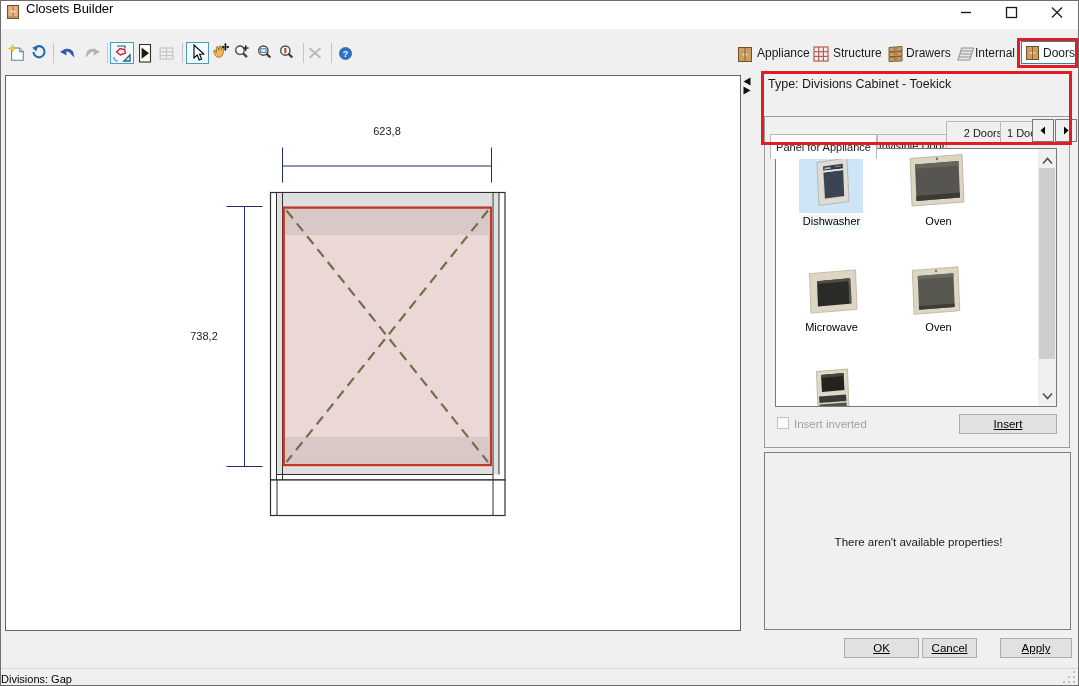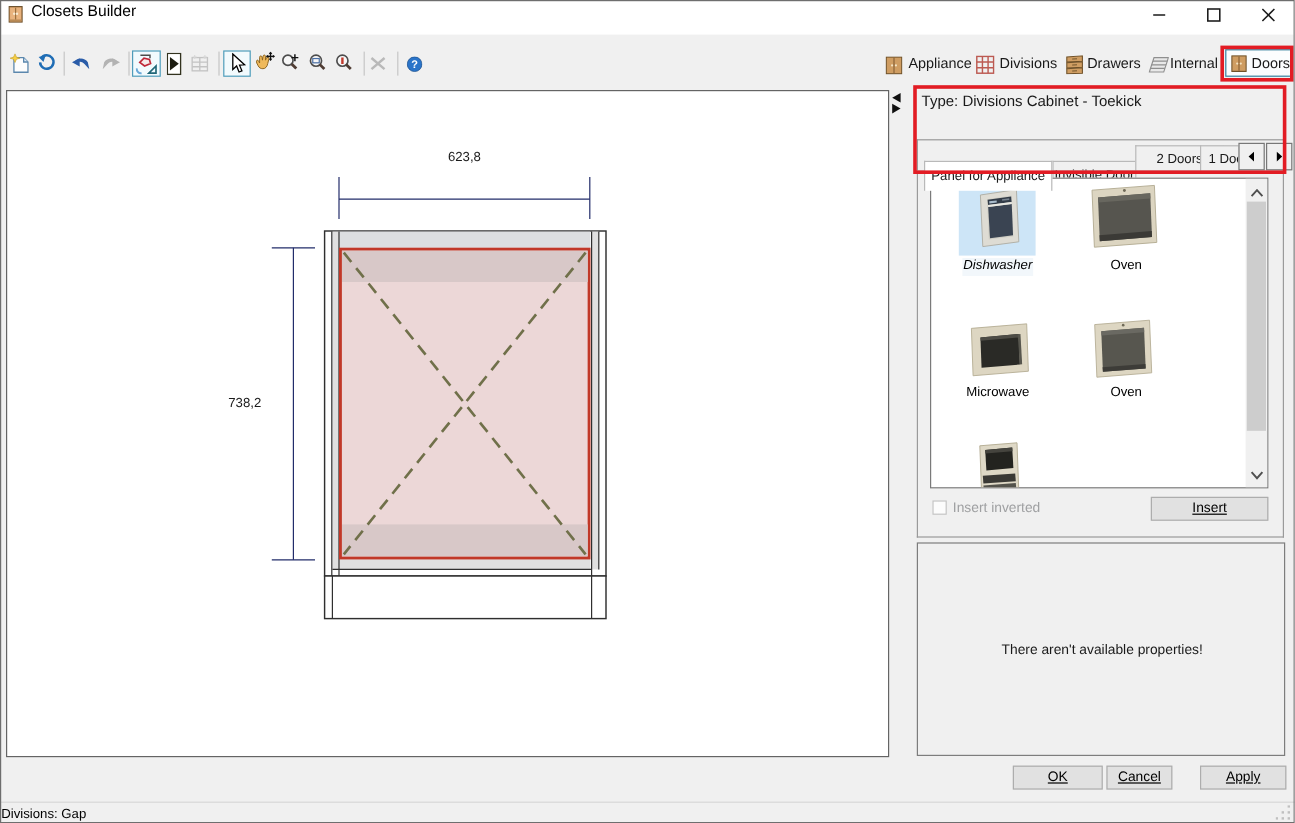--- a/index.html
+++ b/index.html
@@ -186,21 +186,21 @@
 
   <svg class="abs" style="left:813px;top:46px" width="16" height="16" viewBox="0 0 16 16">
     <g stroke="#bc5a52" stroke-width="1.2" fill="none">
       <rect x="1" y="1" width="14" height="14"></rect>
       <line x1="5.7" y1="1" x2="5.7" y2="15"></line>
       <line x1="10.4" y1="1" x2="10.4" y2="15"></line>
       <line x1="1" y1="5.7" x2="15" y2="5.7"></line>
       <line x1="1" y1="10.4" x2="15" y2="10.4"></line>
     </g>
   </svg>
-  <div class="tbtn-right" style="left:833px">Divisions</div>
+  <div class="tbtn-right" style="left:833px">Structure</div>
 
   <svg class="abs" style="left:888px;top:46px" width="15" height="16" viewBox="0 0 15 16">
     <g fill="#cf9d62" stroke="#6f5129" stroke-width="0.9">
       <path d="M1 1.5 L14 0.5 L14 5 L1 5.8 Z"></path>
       <path d="M1 6.3 L14 5.5 L14 10 L1 10.8 Z"></path>
       <path d="M1 11.3 L14 10.5 L14 15 L1 15.5 Z"></path>
     </g>
     <g stroke="#6f5129" stroke-width="0.8">
       <line x1="5.5" y1="3.2" x2="9.5" y2="3"></line>
       <line x1="5.5" y1="8.2" x2="9.5" y2="8"></line>
@@ -298,21 +298,21 @@
 
     <svg class="abs" style="left:39px;top:8px" width="36" height="50" viewBox="0 0 36 50">
       <path d="M2 5.5 L32 1 L34 44.5 L4 48.5 Z" fill="#dedcd4" stroke="#b0afa5" stroke-width="0.8"></path>
       <path d="M7.5 9 L28 6 L29.5 40 L9 42.5 Z" fill="#cfcec5"></path>
       <path d="M8 9.5 L27.6 6.8 L28 11.4 L8.4 13.8 Z" fill="#323c48"></path>
       <path d="M9.3 10.8 L15.5 10 L15.7 11.8 L9.5 12.5 Z" fill="#a9bccb"></path>
       <path d="M20 9 L26 8.3 L26.1 9.6 L20.1 10.3 Z" fill="#76828e"></path>
       <path d="M8.5 15.5 L28.1 13 L29.2 39 L10 41.5 Z" fill="#3a4452"></path>
       <path d="M8.4 13.8 L28 11.4 L28.1 13 L8.5 15.5 Z" fill="#e8e8e2"></path>
     </svg>
-    <div class="itemlabel" style="left:13px;top:66px;width:85px;font-style:italic;">Dishwasher</div>
+    <div class="itemlabel" style="left:13px;top:66px;width:85px;">Dishwasher</div>
 
     <svg class="abs" style="left:131px;top:4px" width="60" height="56" viewBox="0 0 60 56">
       <path d="M3 5.5 L55 1.5 L57 49 L5 53 Z" fill="#dcd5c1" stroke="#b5ad94" stroke-width="0.8"></path>
       <path d="M8 11.5 L51.5 8 L53 44.5 L9.5 48 Z" fill="#56554f"></path>
       <path d="M8 11.5 L51.5 8 L51.7 12.5 L8.3 15.8 Z" fill="#68675f"></path>
       <circle cx="30" cy="5.8" r="1.2" fill="#6f6a58"></circle>
       <path d="M9.2 43 L52.8 39.6 L53 44.5 L9.5 48 Z" fill="#3b3a36"></path>
     </svg>
     <div class="itemlabel" style="left:120px;top:66px;width:85px;">Oven</div>
 

